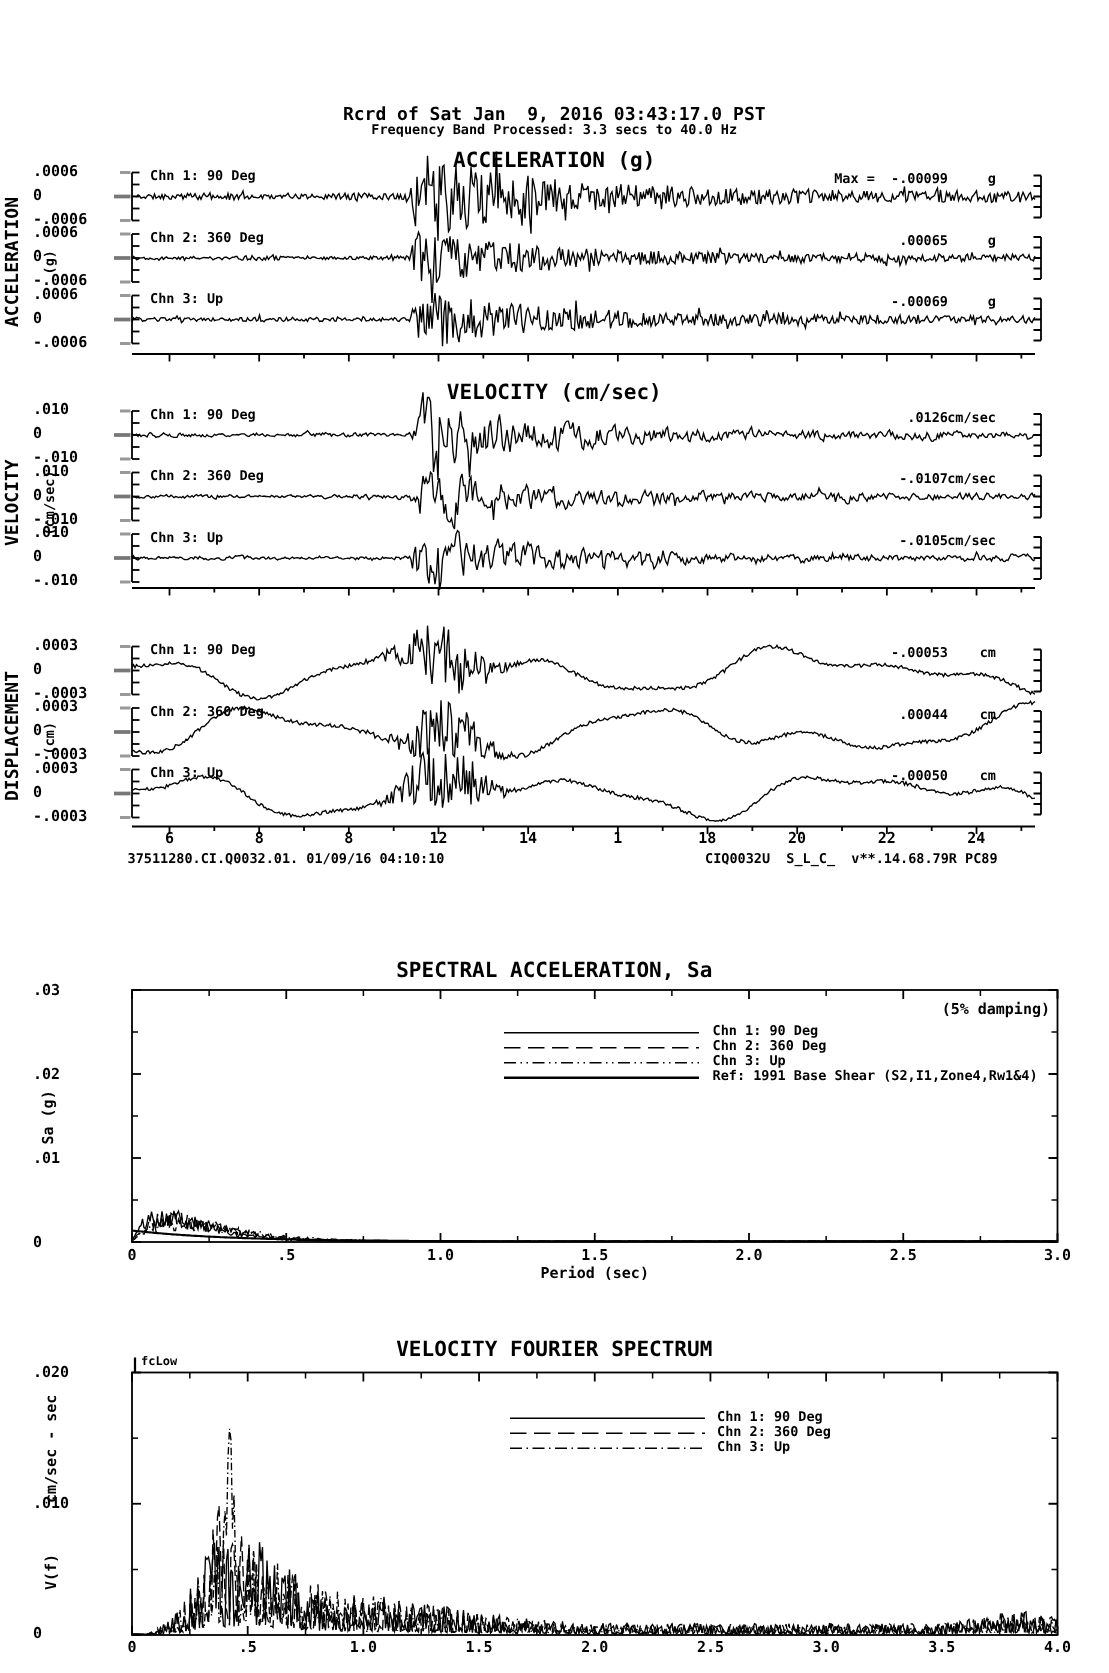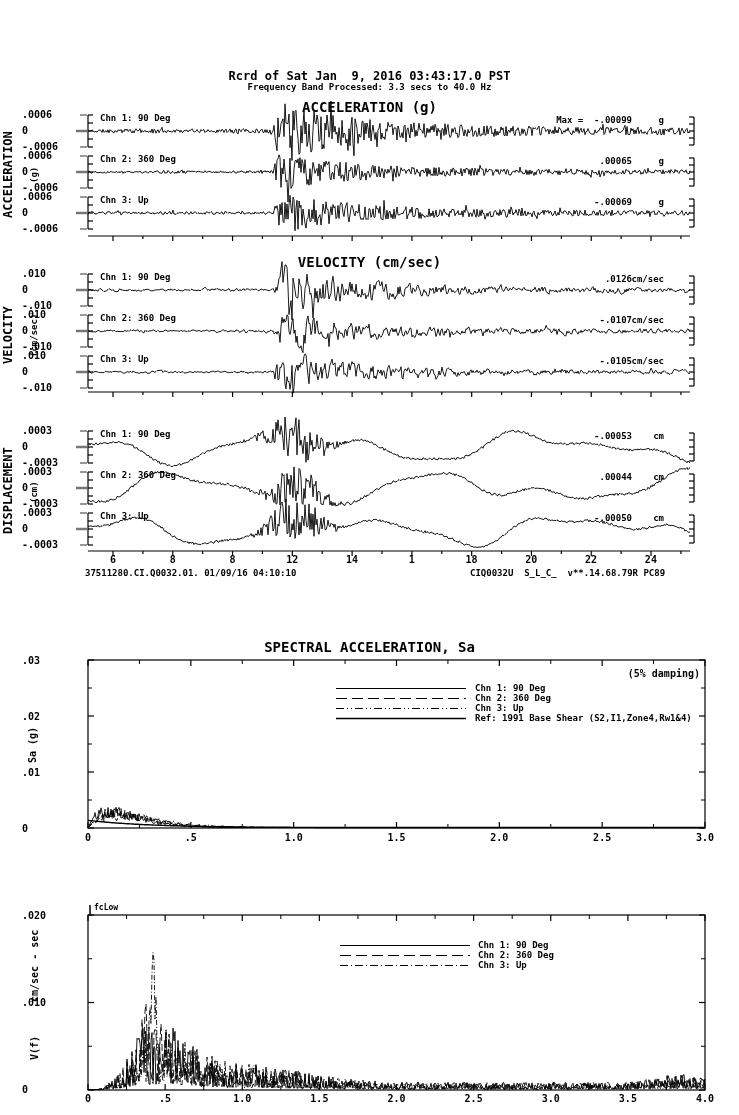--- a/index.html
+++ b/index.html
@@ -443,21 +443,23 @@
 
   <div class="xt-row" style="left:78px;top:832px;width:637px">
       <span class="xt">0</span>
       <span class="xt">.5</span>
       <span class="xt">1.0</span>
       <span class="xt">1.5</span>
       <span class="xt">2.0</span>
       <span class="xt">2.5</span>
       <span class="xt">3.0</span>
     </div>
-
+  <div class="t f10 boxctr" style="top:844px">Period (sec)</div>
+
+  <div class="t f11 ctr" style="top:893px">VELOCITY FOURIER SPECTRUM</div>
   <div class="t f8" style="left:94px;top:904px">fcLow</div>
   <div class="vlabel f10" style="left:30px;top:912px;height:108px">cm/sec - sec</div>
   <div class="vlabel f10" style="left:30px;top:1025px;height:45px">V(f)</div>
 
   <div class="t f10 ylab" style="top:910px">.020</div>
   <div class="t f10 ylab" style="top:997px">.010</div>
   <div class="t f10 ylab" style="top:1084px">0</div>
 
   <div class="t f9" style="left:478px;top:941px">Chn 1: 90 Deg</div>
   <div class="t f9" style="left:478px;top:951px">Chn 2: 360 Deg</div>

